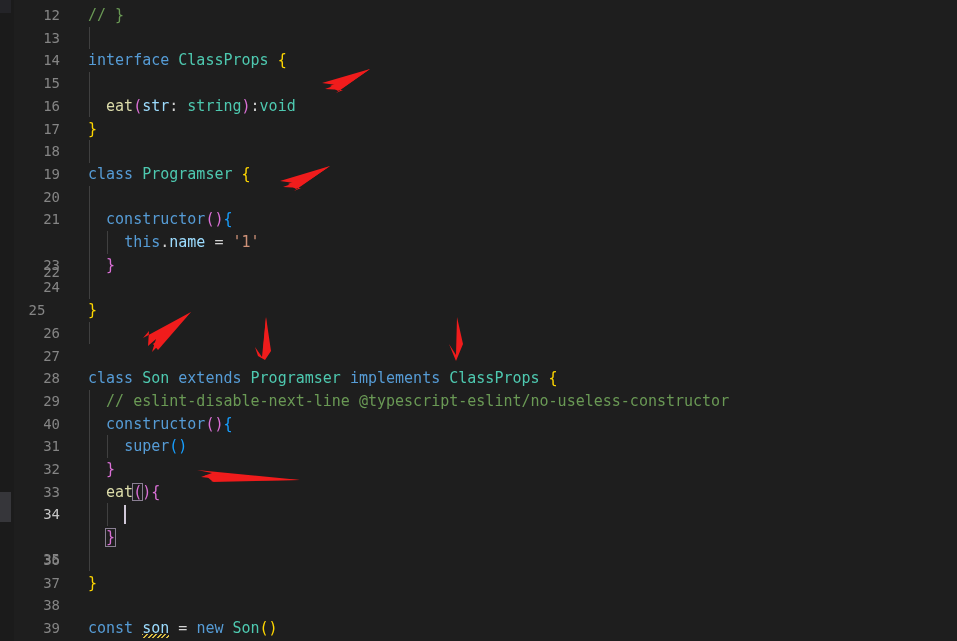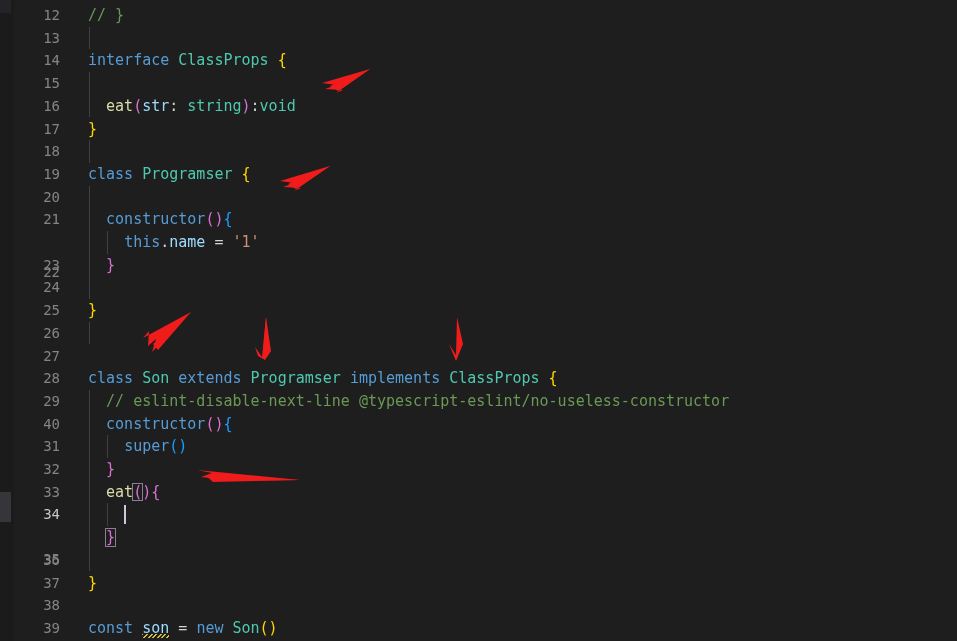--- a/index.html
+++ b/index.html
@@ -150,21 +150,21 @@
       <div class="lineno" style="top: 72.1px;">15</div>
       <div class="lineno" style="top: 94.8px;">16</div>
       <div class="lineno" style="top: 117.5px;">17</div>
       <div class="lineno" style="top: 140.2px;">18</div>
       <div class="lineno" style="top: 162.9px;">19</div>
       <div class="lineno" style="top: 185.6px;">20</div>
       <div class="lineno" style="top: 208.3px;">21</div>
       <div class="lineno" style="top: 233px; margin-top: 28px;">22</div>
       <div class="lineno" style="top: 253.7px;">23</div>
       <div class="lineno" style="top: 276.4px;">24</div>
-      <div class="lineno" style="top: 299.1px;">25</div>
+      <div class="lineno" style="top: 299.1px; text-align: center;">25</div>
       <div class="lineno" style="top: 321.8px;">26</div>
       <div class="lineno" style="top: 344.5px;">27</div>
       <div class="lineno" style="top: 367.2px;">28</div>
       <div class="lineno" style="top: 389.9px;">29</div>
       <div class="lineno" style="top: 412.6px;">40</div>
       <div class="lineno" style="top: 435.3px;">31</div>
       <div class="lineno" style="top: 458px;">32</div>
       <div class="lineno" style="top: 480.7px;">33</div>
       <div class="lineno active" style="top: 503.4px;">34</div>
       <div class="lineno" style="top: 548px;">35</div>

